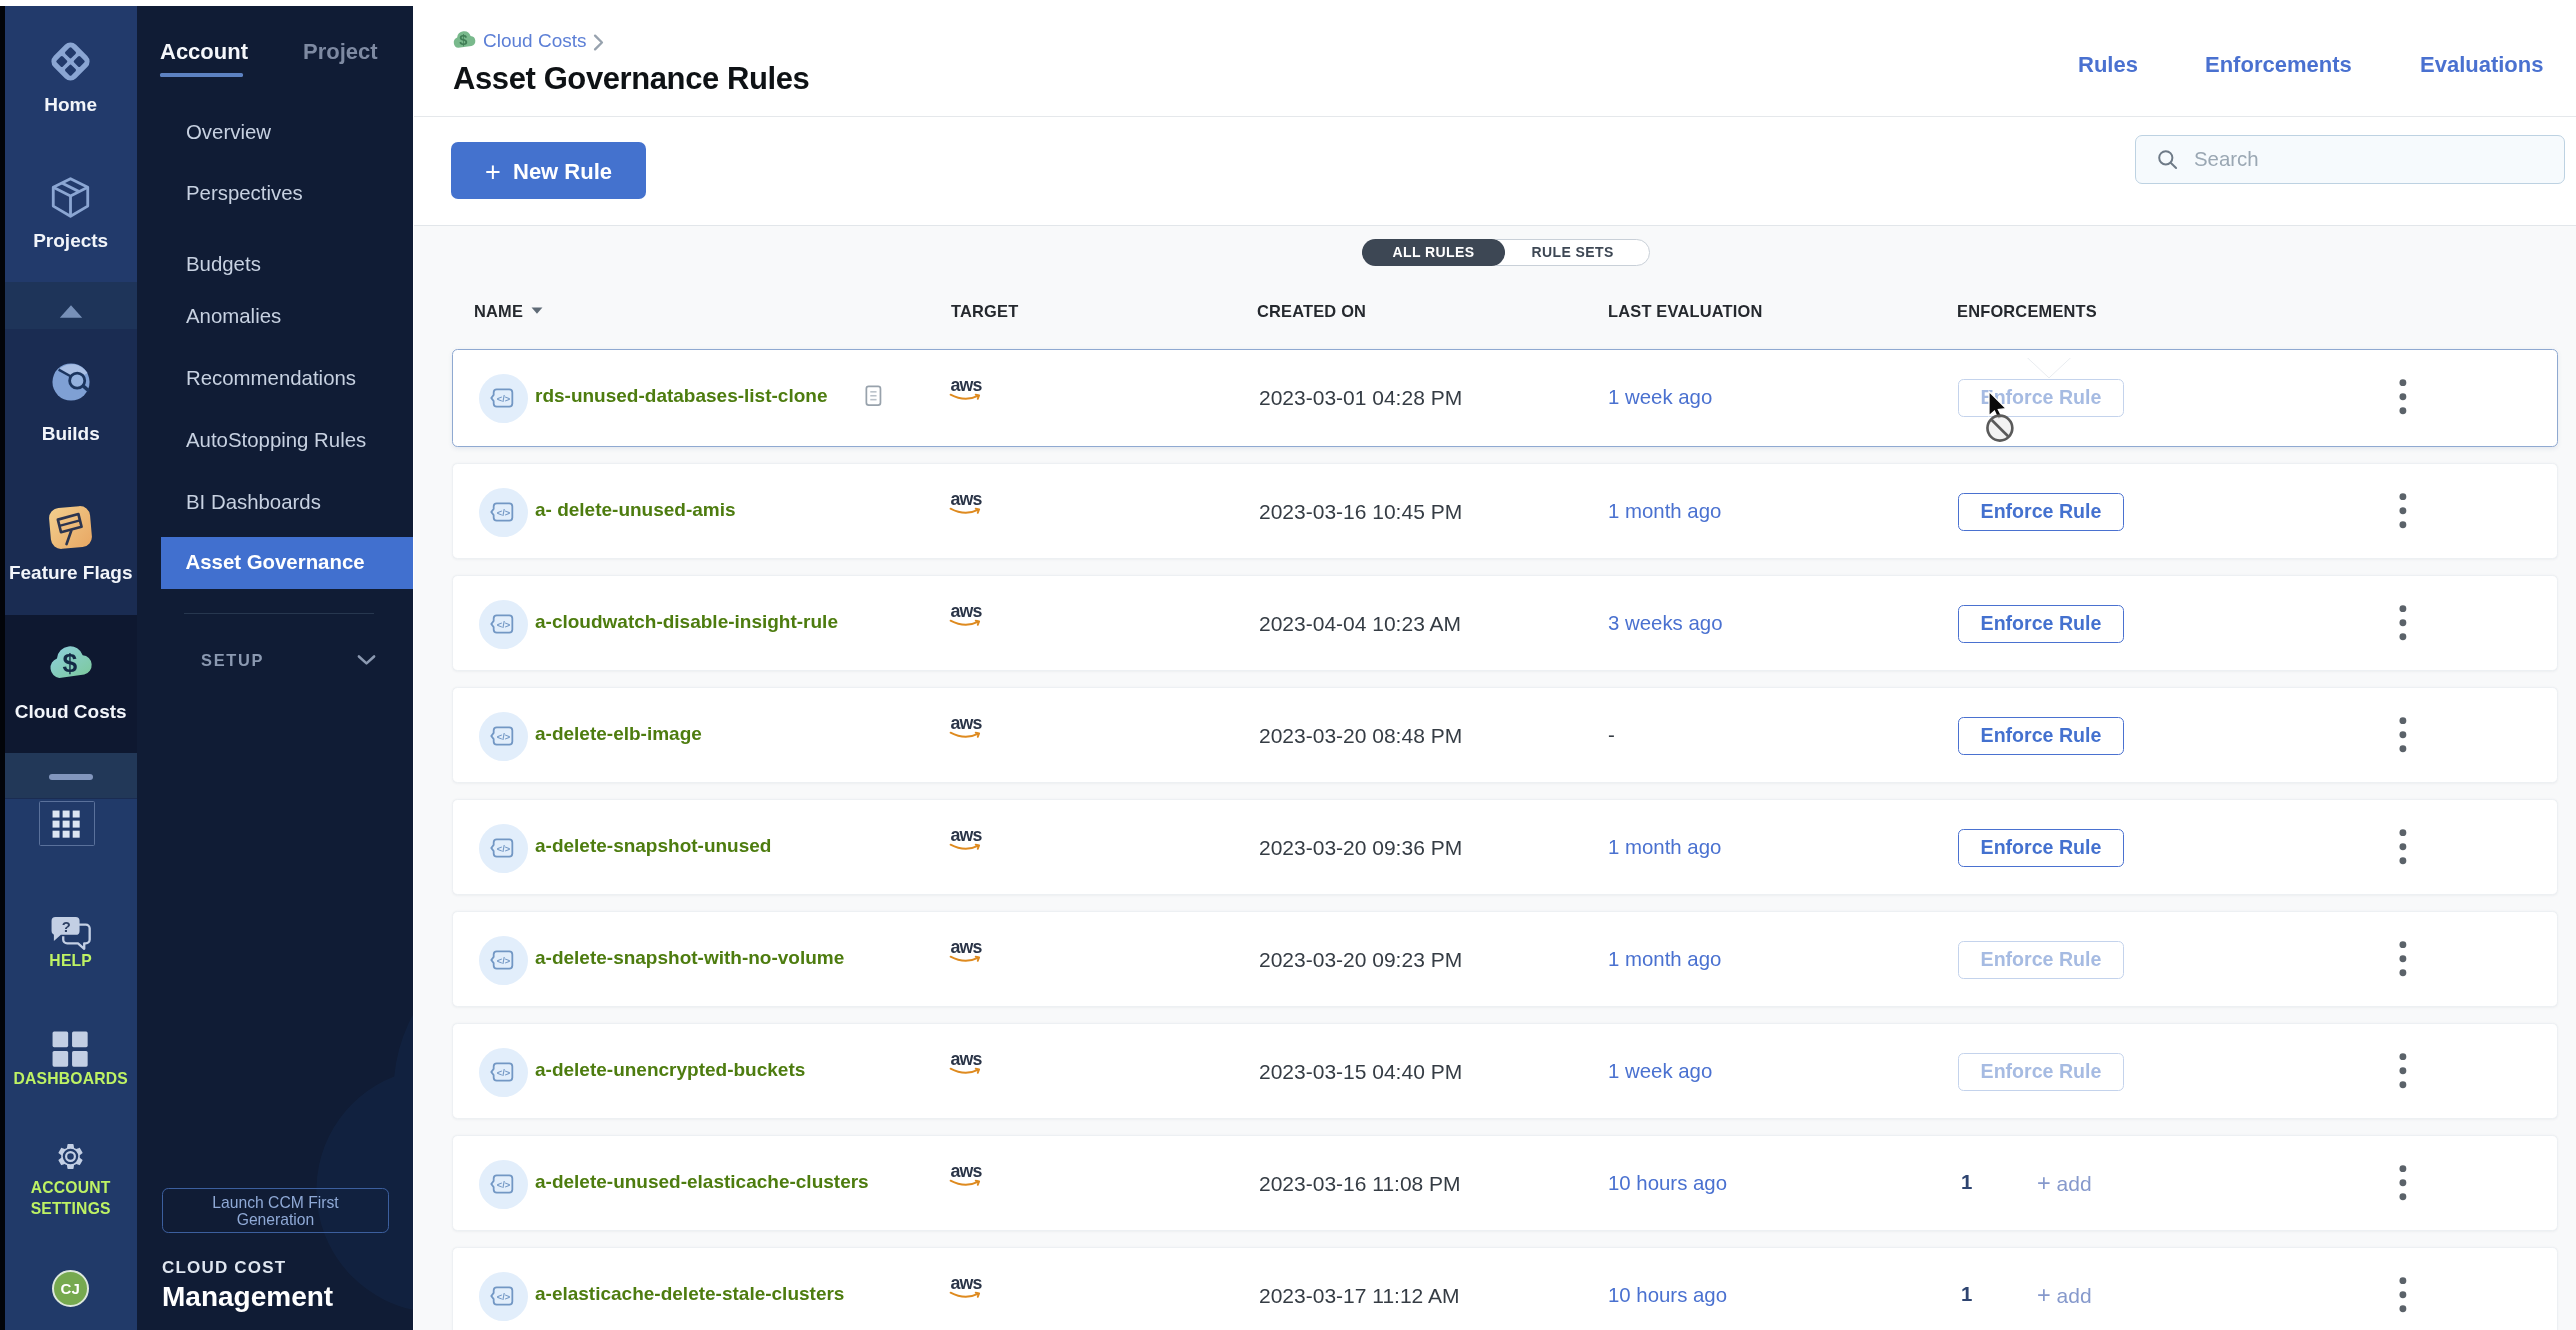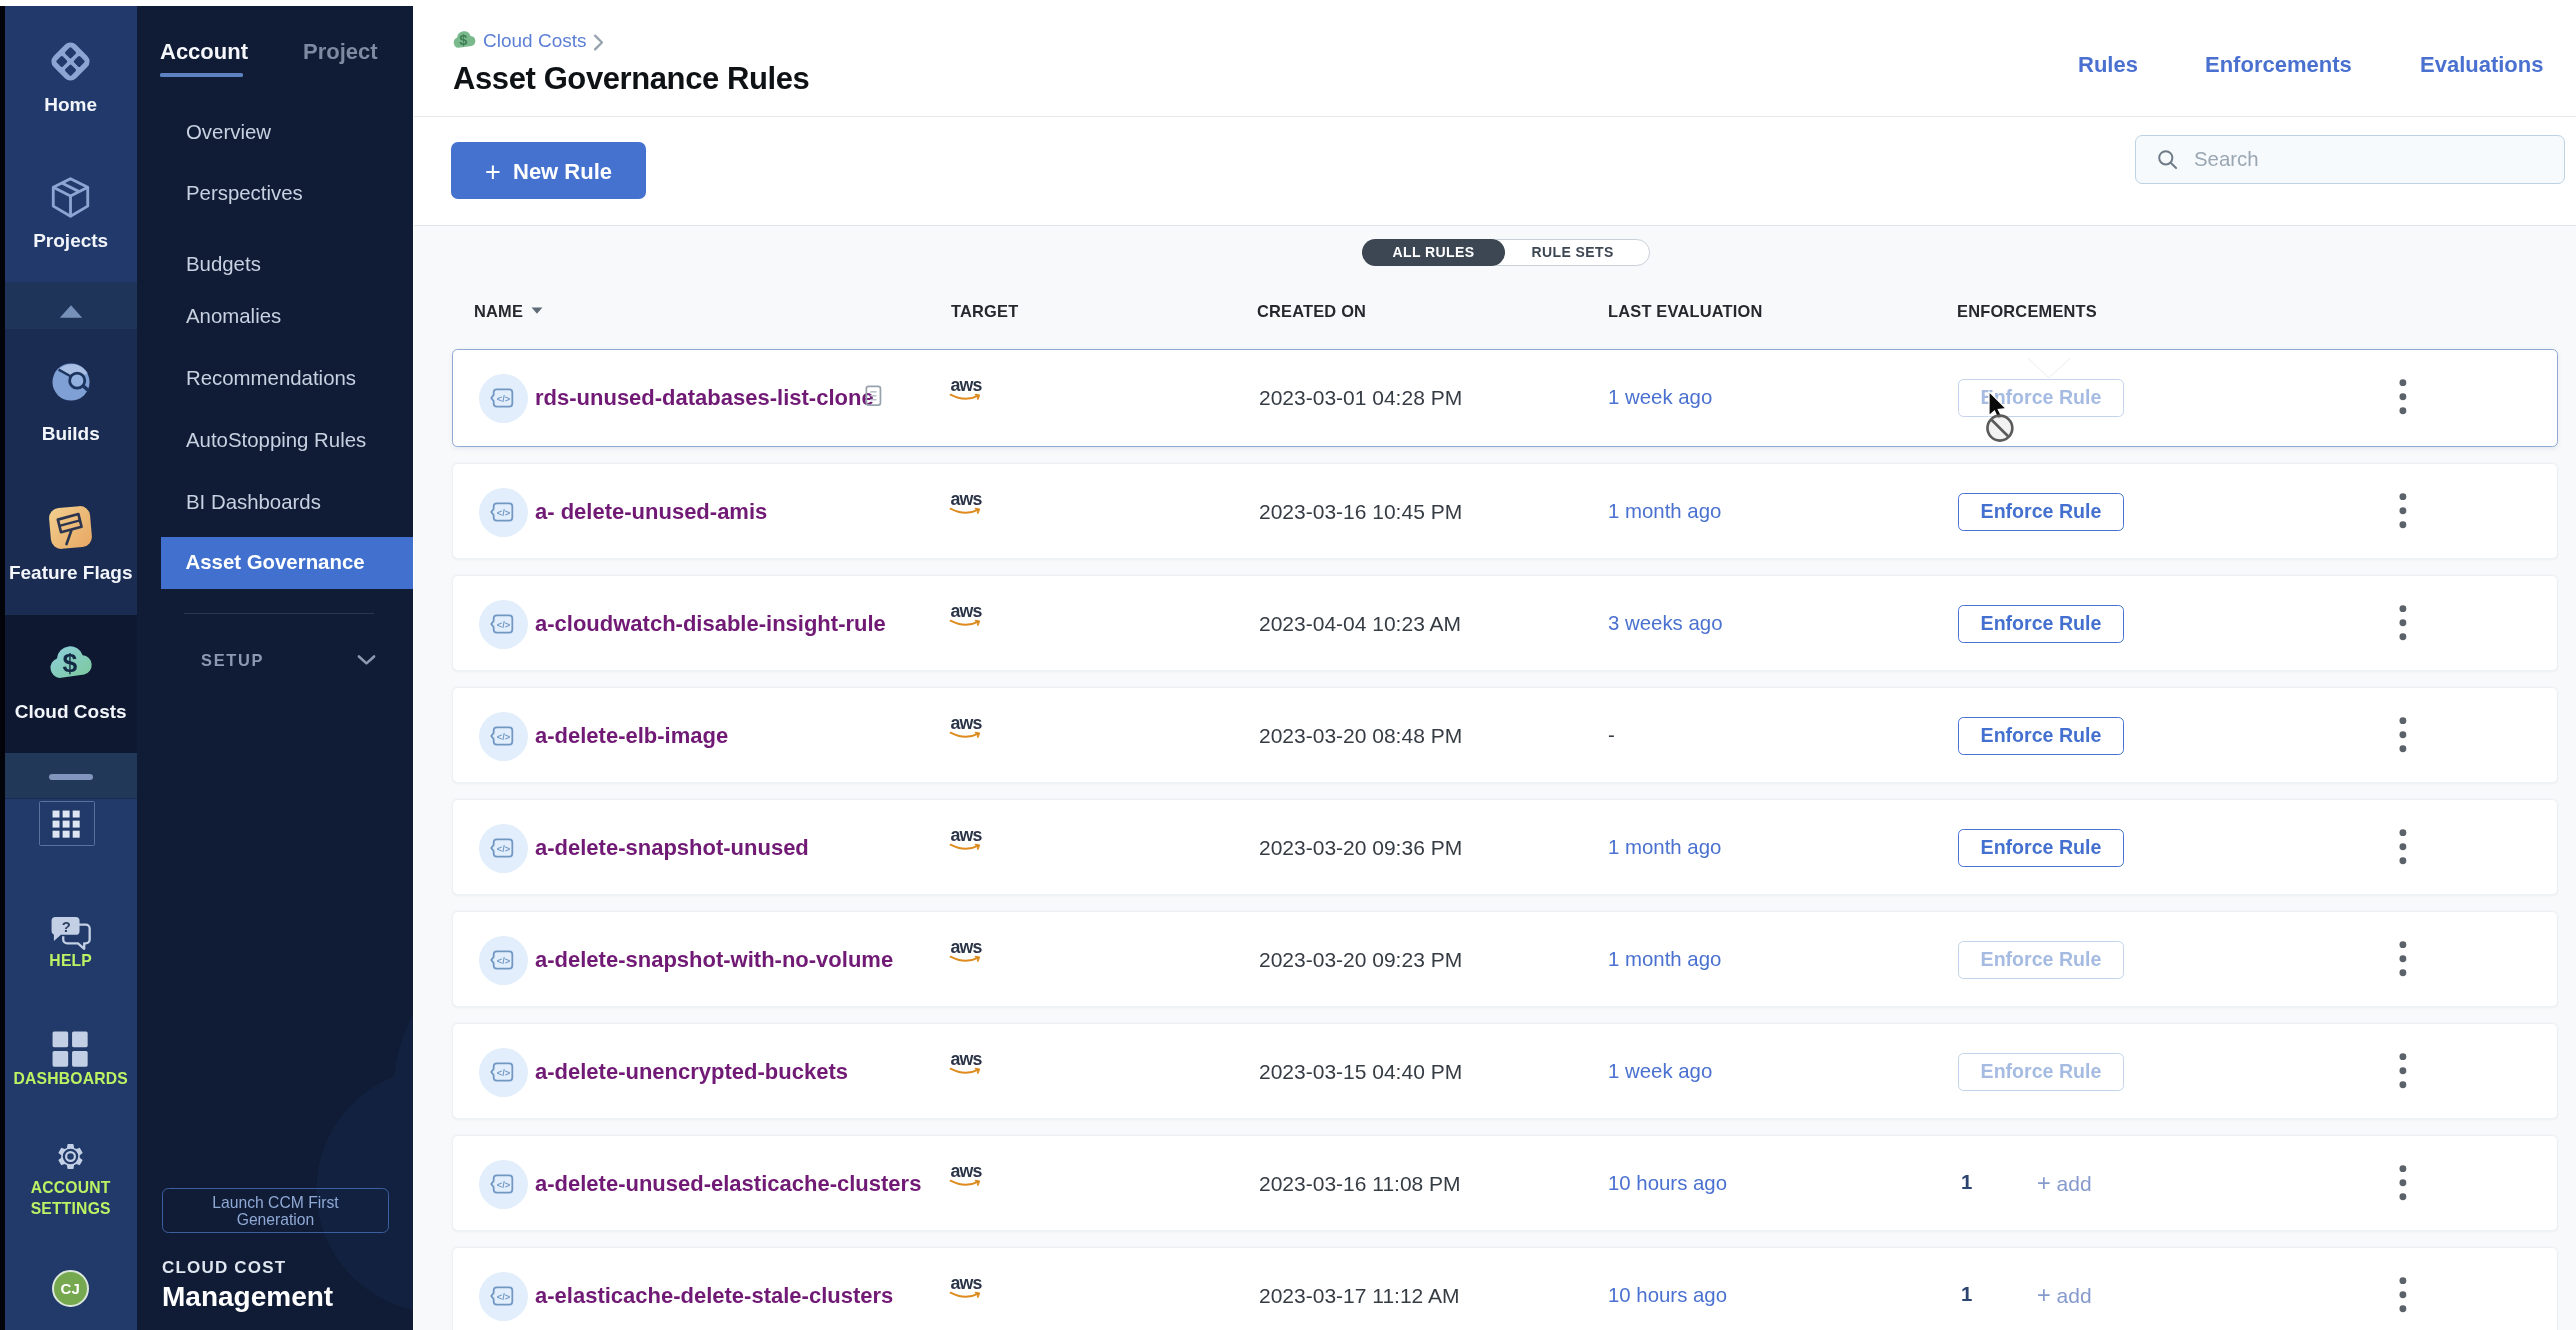--- a/index.html
+++ b/index.html
@@ -46,21 +46,21 @@
 .tablebg { position:absolute; left:0; top:226px; width:2162px; height:1105px; background:#f8f9fa; }
 
 
 .toggle { position:absolute; left:948px; top:239px; height:27px; display:flex; }
 .tgL { width:143px; height:27px; background:#3d4754; border-radius:13.3px; color:#fff; font-size:14px; font-weight:700; text-align:center; line-height:27px; letter-spacing:0.4px; z-index:2;}
 .tgR { width:154px; height:27px; background:#fff; border:0.8px solid #c9d0d8; border-radius:0 13.3px 13.3px 0; color:#3d4754; font-size:14px; font-weight:700; text-align:center; line-height:25px; letter-spacing:0.4px; margin-left:-9.4px; z-index:1;}
 
 
 .thead { position:absolute; top:302px; color:#25292e; font-size:16.4px; font-weight:700; letter-spacing:0.2px; }
 .card { position:absolute; left:38px; width:2106px; height:96px; background:#fff; border:0.8px solid #edf0f3; border-radius:5.5px; box-shadow:0 0.8px 2.3px rgba(40,60,80,0.05); }
-.cname { position:absolute; left:82px; top:35px; color:#701a75; font-size:22px; font-weight:600; }
+.cname { position:absolute; left:82px; top:35px; color:#4d7c0f; font-size:19px; font-weight:600; }
 .circ { position:absolute; left:26px; top:23.5px; width:49px; height:49px; border-radius:50%; background:#e2eefb; }
 .cdate { position:absolute; left:806px; top:36px; color:#353c44; font-size:21px; }
 .ctime { position:absolute; left:1155px; top:36px; color:#4a71d0; font-size:20.4px; }
 .cbtn { position:absolute; left:1505px; top:29px; width:166px; height:38px; border:1.6px solid #4a71d0; border-radius:5.5px; color:#4471cf; font-size:19.6px; font-weight:600; text-align:center; line-height:34px; }
 .cbtn.dis { border-color:#c4d3ec; color:#a6bbe2; }
 .cdots { position:absolute; left:1946px; top:28px; }
 .awslogo { position:absolute; left:496px; top:26px; }
 .cone { position:absolute; left:1508px; top:35px; color:#2e4470; font-size:20.4px; font-weight:600; }
 .cadd { position:absolute; left:1584px; top:34px; color:#8699cc; font-size:21px; font-weight:400; }
 

